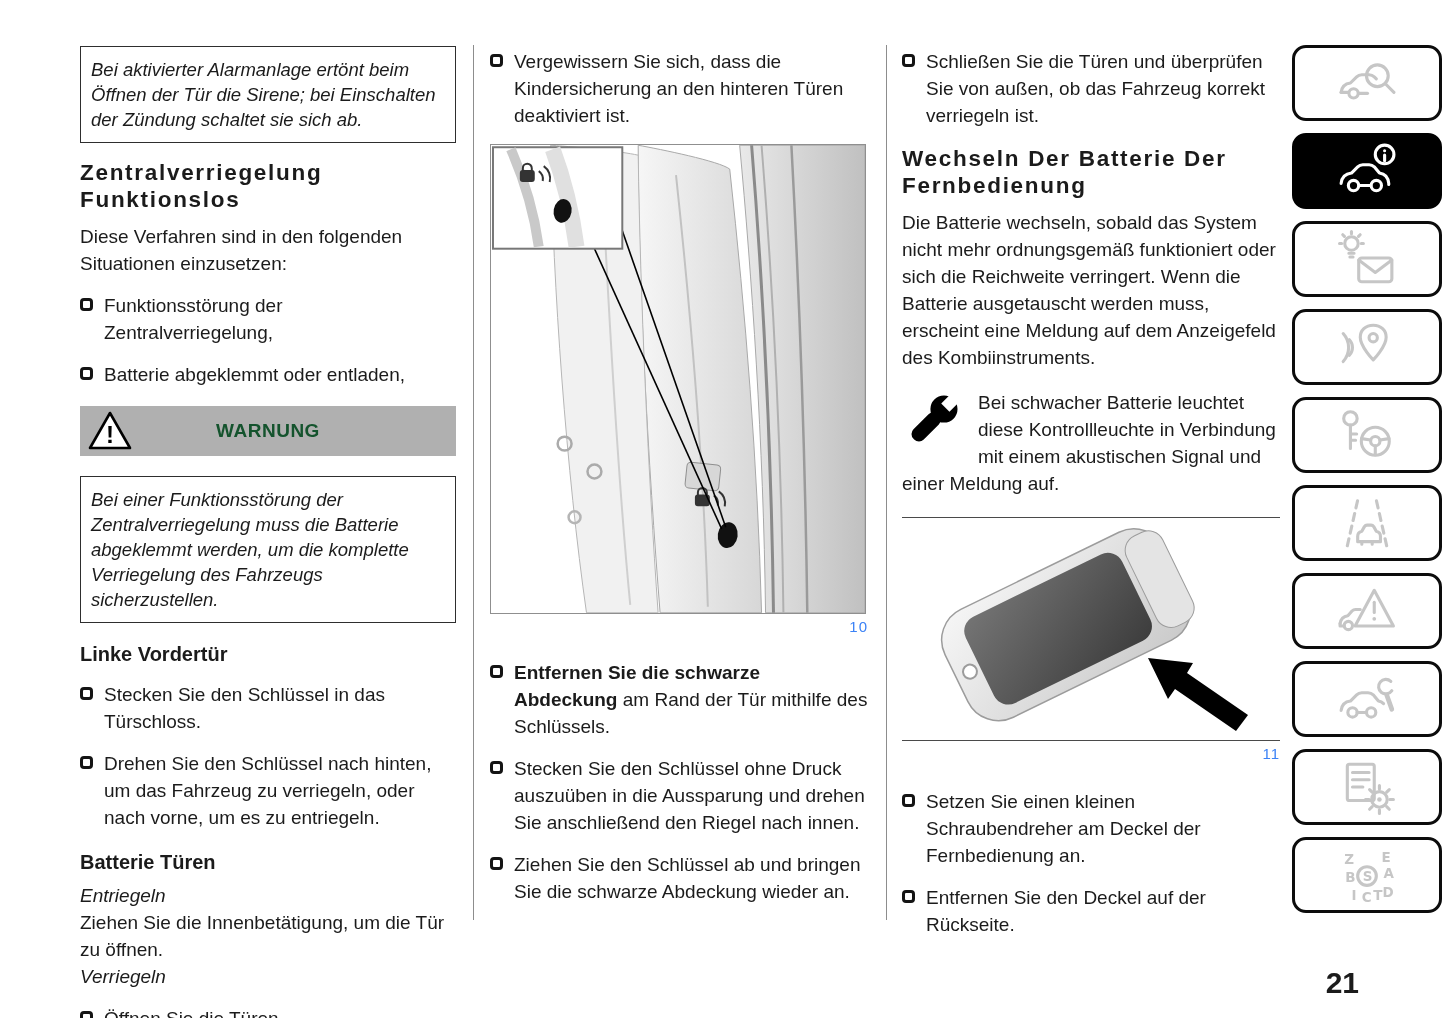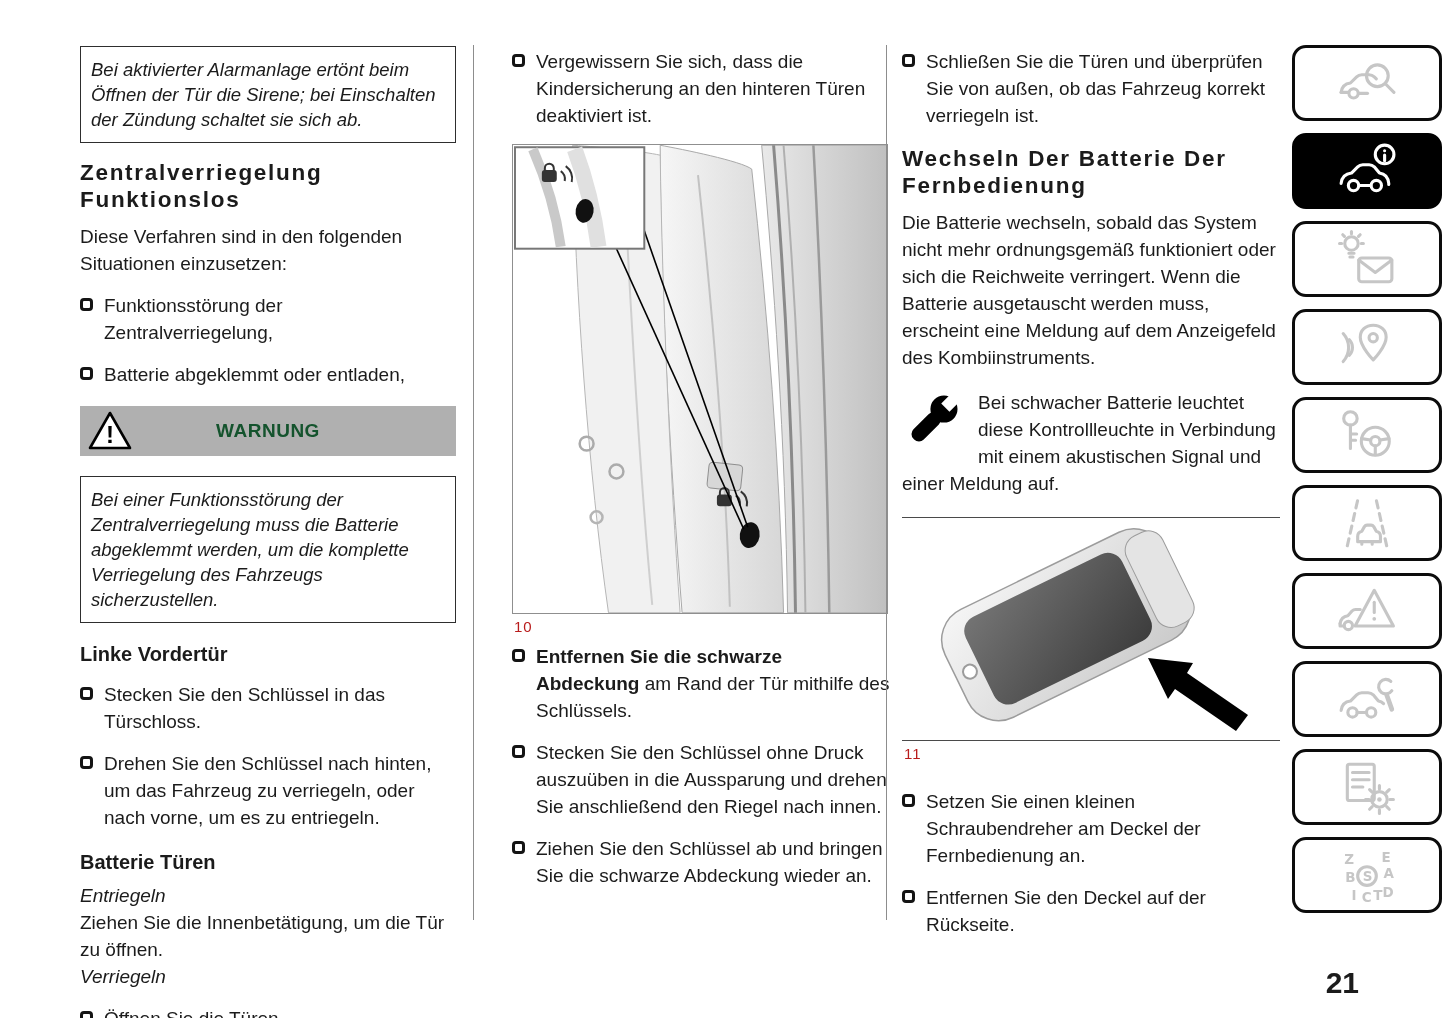--- a/index.html
+++ b/index.html
@@ -3,21 +3,21 @@
 <meta charset="utf-8">
 <style>
   * { margin:0; padding:0; box-sizing:border-box; }
   html,body { width:1445px; height:1018px; }
   body {
     position:relative; background:#ffffff; color:#1b1b1b;
     font-family:"Liberation Sans", sans-serif; overflow:hidden;
   }
   .col { position:absolute; top:46px; }
   #col-left  { left:80px;  width:376px; }
-  #col-mid   { left:512px; width:378px; }
+  #col-mid   { left:490px; width:378px; }
   #col-right { left:902px; width:378px; }
   .vdiv { position:absolute; top:45px; height:875px; width:1px; background:#8d8d8d; }
   #vdiv1 { left:473px; } #vdiv2 { left:886px; }
 
   .note {
     border:1.5px solid #2e2e2e; padding:10px 10px; font-style:italic;
     font-size:18.5px; line-height:25px;
   }
   .sect {
     font-size:22.5px; font-weight:bold; letter-spacing:1.7px;
@@ -35,24 +35,24 @@
 
   .warnbox {
     position:relative; background:#b0b0b0; height:50px; margin:18px 0 20px;
     display:flex; align-items:center; justify-content:center;
   }
   .warnbox .wlabel { color:#14532d; font-weight:bold; font-size:19px; letter-spacing:.5px; }
   .warn-tri { position:absolute; left:8px; top:4px; }
 
   .figure { margin-top:6px; }
   .figframe { display:block; border:1px solid #8f8f8f; }
-  .figlabel { font-size:15px; color:#b91c1c; letter-spacing:1px; margin:4px 0 0 2px; }
+  .figlabel { font-size:15px; color:#3b82f6; letter-spacing:1px; margin:4px 0 0 2px;text-align:right; }
   .fig2 { clear:both; margin-top:20px; border-top:1px solid #4a4a4a; border-bottom:1px solid #4a4a4a; }
   .fig2 svg { display:block; }
-  .after-fig { margin-top:8px; }
+  .after-fig { margin-top:24px; }
 
   .wrenchpara { font-size:19px; line-height:27px; margin-top:18px; }
   .wrench { float:left; margin:0 14px 6px 0; }
 
   #sidebar { position:absolute; left:1292px; top:45px; width:153px; }
   .tile {
     width:150px; height:76px; border:3px solid #0c0c0c; border-radius:14px;
     margin-bottom:12px; display:flex; align-items:center; justify-content:center;
     background:#ffffff;
   }

